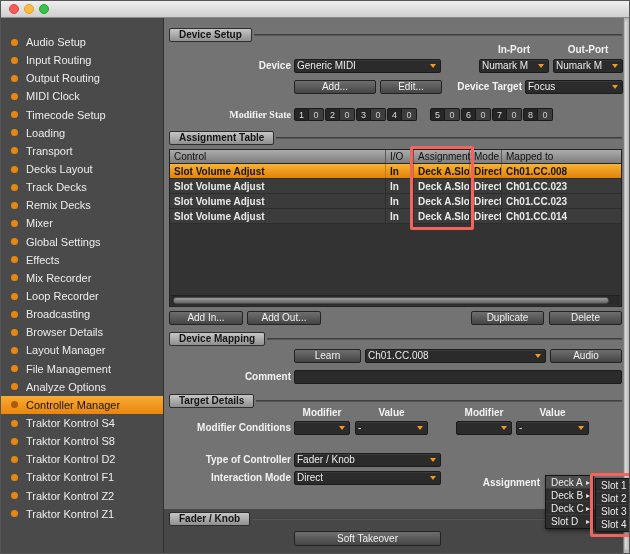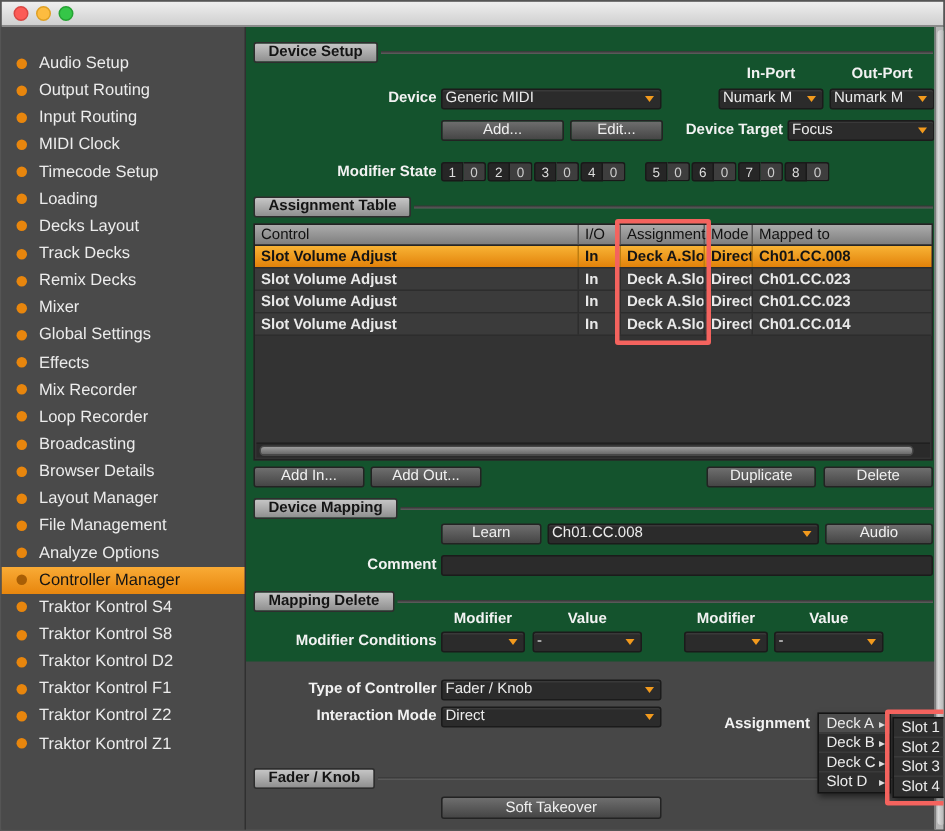--- a/index.html
+++ b/index.html
@@ -22,21 +22,21 @@
   .sidebar { position:absolute; top:17px; left:0; width:163px; height:537px;
     background:#4a4a4a; border-right:1px solid #303030; padding-top:15px; }
   .side-item { height:18.15px; display:flex; align-items:center; cursor:pointer; }
   .side-item .bullet { width:7px; height:7px; border-radius:50%; background:#e8860d; margin:0 8px 0 10px; flex:none; }
   .side-item .lbl { font-size:11px; color:#ececec; white-space:nowrap; }
   .side-item.selected { background:linear-gradient(#f9ab36,#e8860d); }
   .side-item.selected .lbl { color:#141414; }
   .side-item.selected .bullet { background:#a85e05; }
 
   
-  .main { position:absolute; top:17px; left:163px; width:467px; height:423px; background:#14532d; }
+  .main { position:absolute; top:17px; left:163px; width:467px; height:491px; background:#737373; }
 
   .section-head { position:absolute; left:5px; width:453px; height:14px; display:flex; align-items:center; }
   .chip { background:linear-gradient(#c6c6c6,#8f8f8f); border:1px solid #2e2e2e; border-radius:2px;
     color:#141414; font-size:10px; font-weight:bold; padding:0 9px; height:14px; line-height:12px; white-space:nowrap; }
   .head-line { flex:1; height:2px; background:linear-gradient(#353535,#606060); margin-left:2px; }
 
   .label { position:absolute; font-size:10px; font-weight:bold; color:#f2f2f2; height:14px; line-height:14px; text-align:right; white-space:nowrap; }
   .label.center { text-align:center; }
 
   .dropdown { position:absolute; height:14px; background:#2b2b2b; border:1px solid #1b1b1b; border-radius:2px;
@@ -111,37 +111,41 @@
 
   <div class="sidebar">
     <div>
 
     <div class="side-item">
         <span class="bullet"></span>
         <span class="lbl">Audio Setup</span>
       </div>
         <div class="side-item">
         <span class="bullet"></span>
+        <span class="lbl">Input Routing</span>
+      </div>
+        <div class="side-item">
+        <span class="bullet"></span>
         <span class="lbl">Output Routing</span>
       </div>
         <div class="side-item">
         <span class="bullet"></span>
-        <span class="lbl">Input Routing</span>
-      </div>
-        <div class="side-item">
-        <span class="bullet"></span>
         <span class="lbl">MIDI Clock</span>
       </div>
         <div class="side-item">
         <span class="bullet"></span>
         <span class="lbl">Timecode Setup</span>
       </div>
         <div class="side-item">
         <span class="bullet"></span>
         <span class="lbl">Loading</span>
+      </div>
+        <div class="side-item">
+        <span class="bullet"></span>
+        <span class="lbl">Transport</span>
       </div>
         <div class="side-item">
         <span class="bullet"></span>
         <span class="lbl">Decks Layout</span>
       </div>
         <div class="side-item">
         <span class="bullet"></span>
         <span class="lbl">Track Decks</span>
       </div>
         <div class="side-item">
@@ -244,21 +248,21 @@
     </div>
 
     <div class="btn" style="left:130px; top:62px; width:82px;">Add...</div>
     <div class="btn" style="left:216px; top:62px; width:62px;">Edit...</div>
     <div class="label" style="left:270px; top:62px; width:88px;">Device Target</div>
     <div class="dropdown" style="left:361px; top:62px; width:98px;">
       <span class="dd-text">Focus</span>
       <span class="dd-arrow"></span>
     </div>
 
-    <div class="label" style="left:5px; top:90px; width:122px;">Modifier State</div>
+    <div class="label" style="left:5px; top:90px; width:122px;font-family:Liberation Serif, serif;">Modifier State</div>
     <div class="mod-states" style="left:130px; top:90px;">
 
     <div class="mod-pair">
         <span class="mod-num">1</span>
         <span class="mod-val">0</span>
       </div>
         <div class="mod-pair">
         <span class="mod-num">2</span>
         <span class="mod-val">0</span>
       </div>
@@ -353,21 +357,21 @@
     <div class="dropdown" style="left:201px; top:331px; width:181px;">
       <span class="dd-text">Ch01.CC.008</span>
       <span class="dd-arrow"></span>
     </div>
     <div class="btn" style="left:386px; top:331px; width:72px;">Audio</div>
 
     <div class="label" style="left:5px; top:352px; width:122px;">Comment</div>
     <input class="text-input" style="left: 130px; top: 352px; width: 328px;" value="">
 
     <div class="section-head" style="top:376px;">
-      <span class="chip">Mapping Delete</span>
+      <span class="chip">Target Details</span>
       <span class="head-line"></span>
     </div>
 
     <div class="label center" style="left:130px; top:388px; width:56px;">Modifier</div>
     <div class="label center" style="left:191px; top:388px; width:73px;">Value</div>
     <div class="label center" style="left:292px; top:388px; width:56px;">Modifier</div>
     <div class="label center" style="left:352px; top:388px; width:73px;">Value</div>
 
     <div class="label" style="left:5px; top:403px; width:122px;">Modifier Conditions</div>
     <div class="dropdown" style="left:130px; top:403px; width:56px;">

